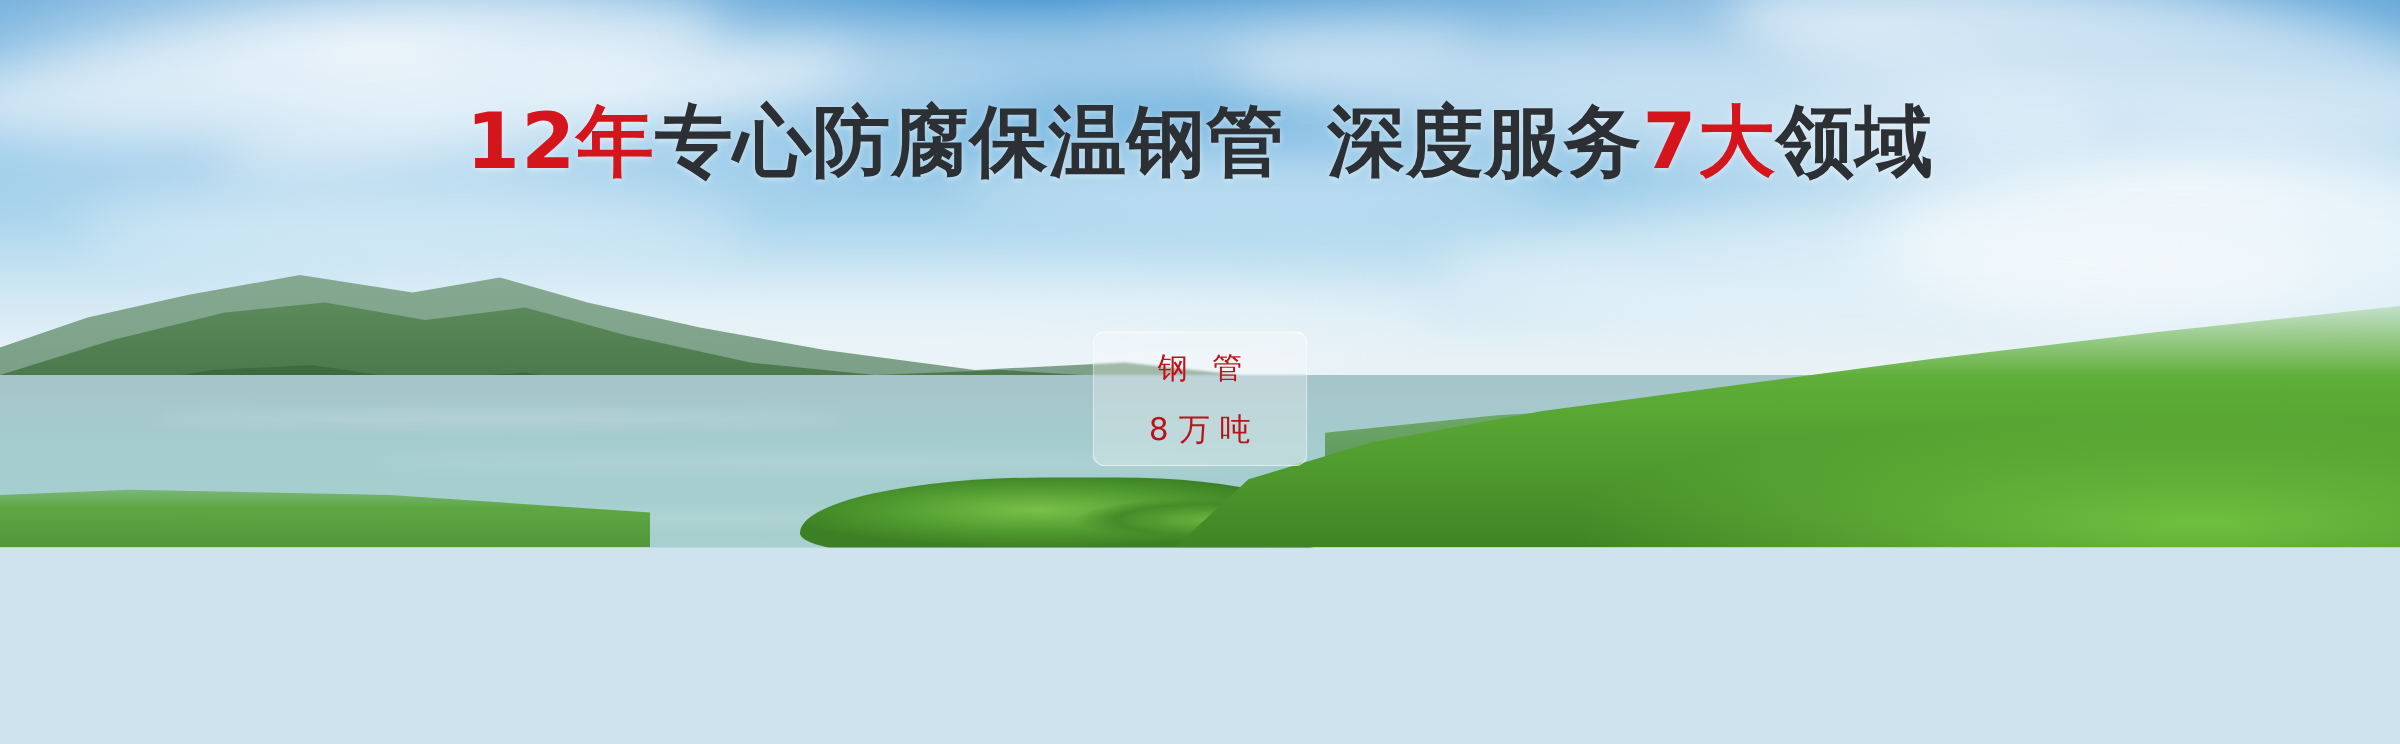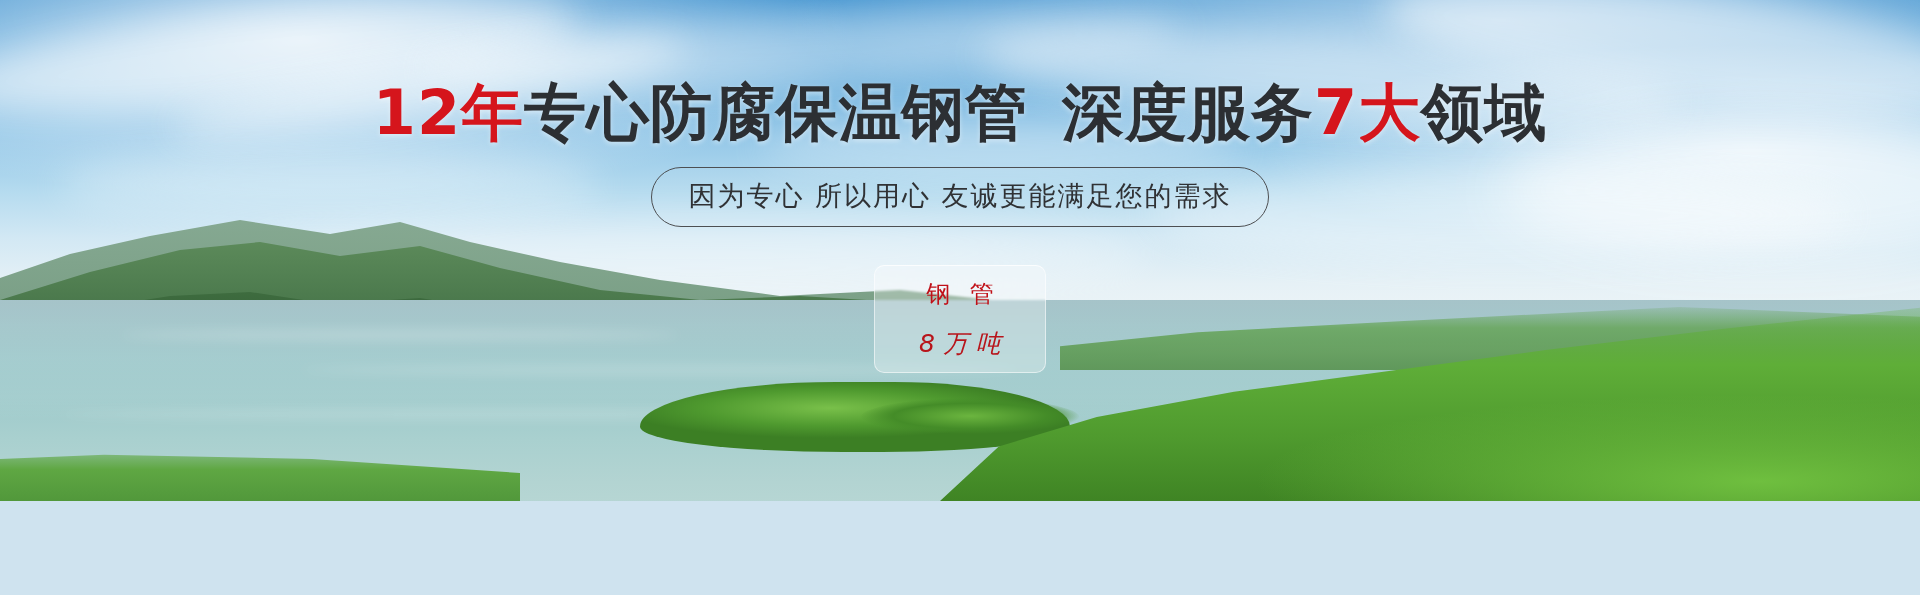--- a/index.html
+++ b/index.html
@@ -5,21 +5,21 @@
   * { margin:0; padding:0; box-sizing:border-box; }
   html,body { width:1920px; height:595px; overflow:hidden; }
   body {
     font-family:"Liberation Sans", sans-serif;
     background:#cfe3ef;
   }
 
   .banner {
     position:relative;
     width:1920px;
-    height:501px;
+    height:438px;
     overflow:hidden;
   }
 
   
   .sky {
     position:absolute; left:0; top:0; width:1920px; height:330px;
     background:
       radial-gradient(ellipse 900px 260px at 300px 40px, rgba(255,255,255,0.75) 0%, rgba(255,255,255,0) 62%),
       radial-gradient(ellipse 1100px 200px at 1500px 20px, rgba(255,255,255,0.55) 0%, rgba(255,255,255,0) 65%),
       radial-gradient(ellipse 700px 150px at 1750px 150px, rgba(255,255,255,0.7) 0%, rgba(255,255,255,0) 70%),
@@ -160,21 +160,20 @@
   }
   .card-title {
     font-size:24px; color:#c01018; letter-spacing:6px;
     text-indent:6px;
     font-family:"DejaVu Sans","Liberation Sans", sans-serif;
   }
   .card-value {
     font-size:25px; color:#b8151b;
     font-family:"DejaVu Sans","Liberation Sans", sans-serif;
     white-space:nowrap;
-    font-style:italic;
   }
   .card-value sup { font-size:15px; vertical-align:super; }
 </style>
 </head>
 <body>
 
 <div class="banner">
 
   <div class="sky">
     <div class="cloud c1"></div>
@@ -226,23 +225,20 @@
   <div class="island"></div>
   <div class="island2"></div>
 
   <div class="grass-right"></div>
   <div class="grass-left"></div>
 
   <div class="headline">
     <span class="accent">12年</span><span>专心防腐保温钢管</span><span class="gap"></span><span>深度服务</span><span class="accent">7大</span><span>领域</span>
   </div>
 
-  <div class="subtitle-wrap">
-    <div class="subtitle">因为专心 所以用心  友诚更能满足您的需求</div>
-  </div>
 
   <div class="cards">
 
     <div class="card">
       <div class="card-title">钢 管</div>
       <div class="card-value"><span>8 万 吨</span><sup></sup></div>
     </div>
 
 
 

